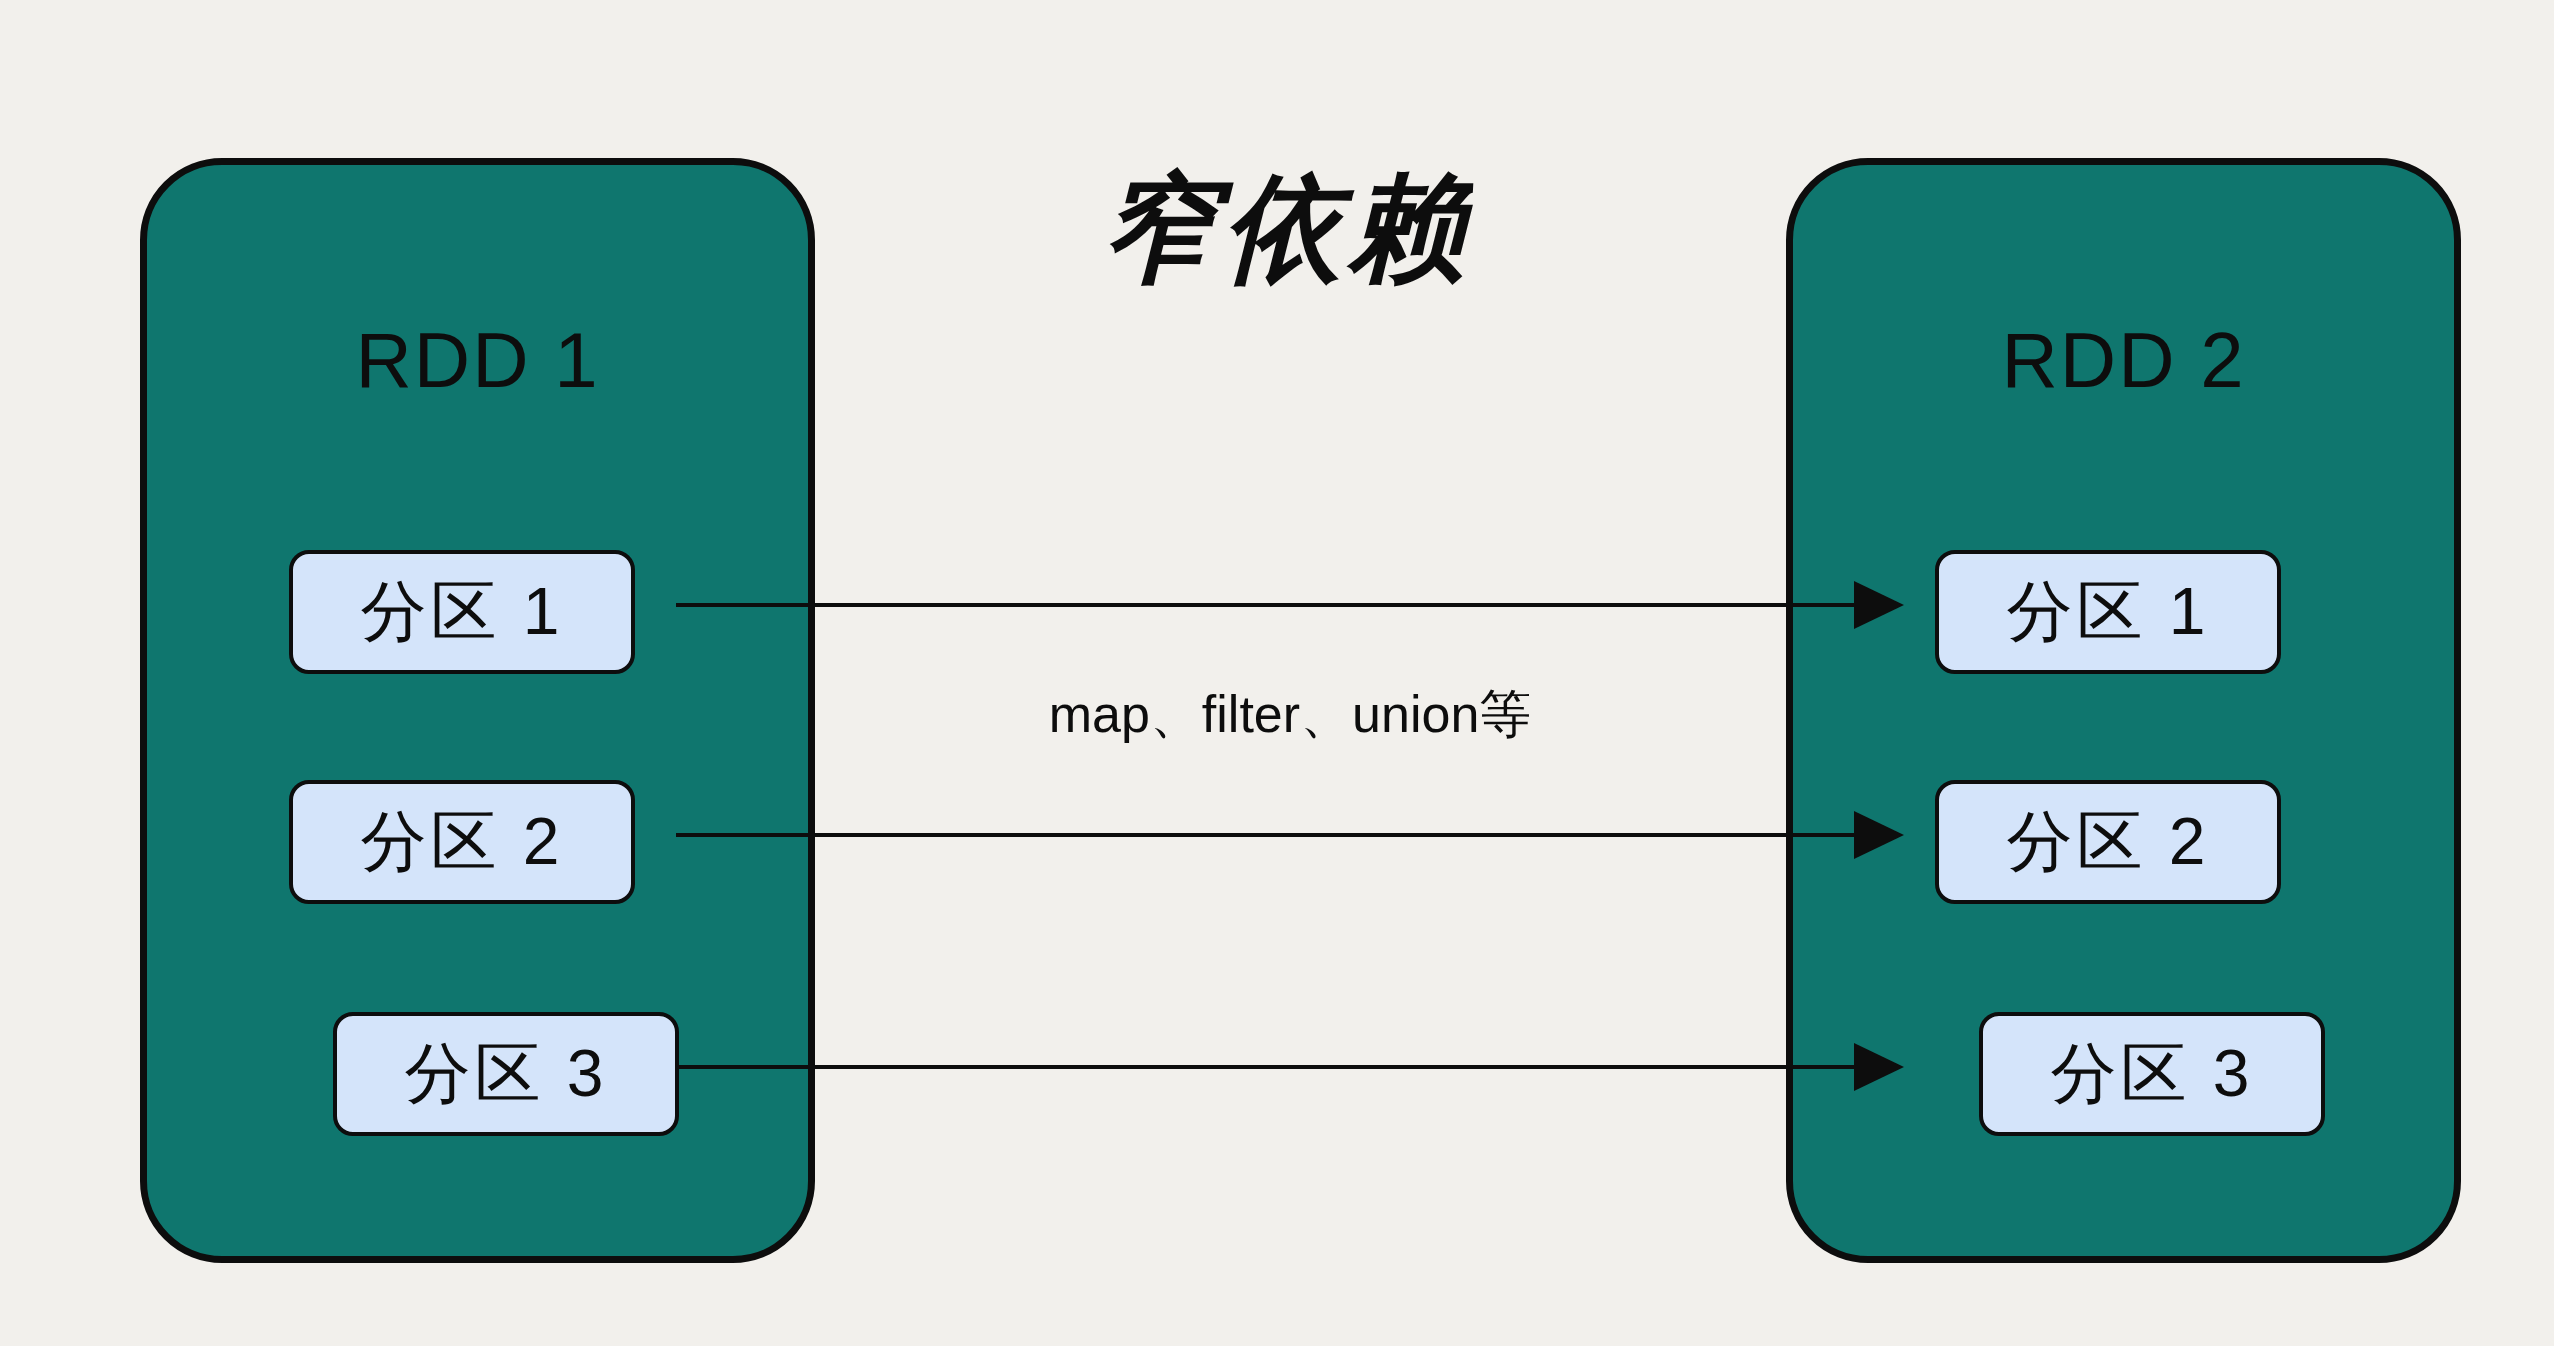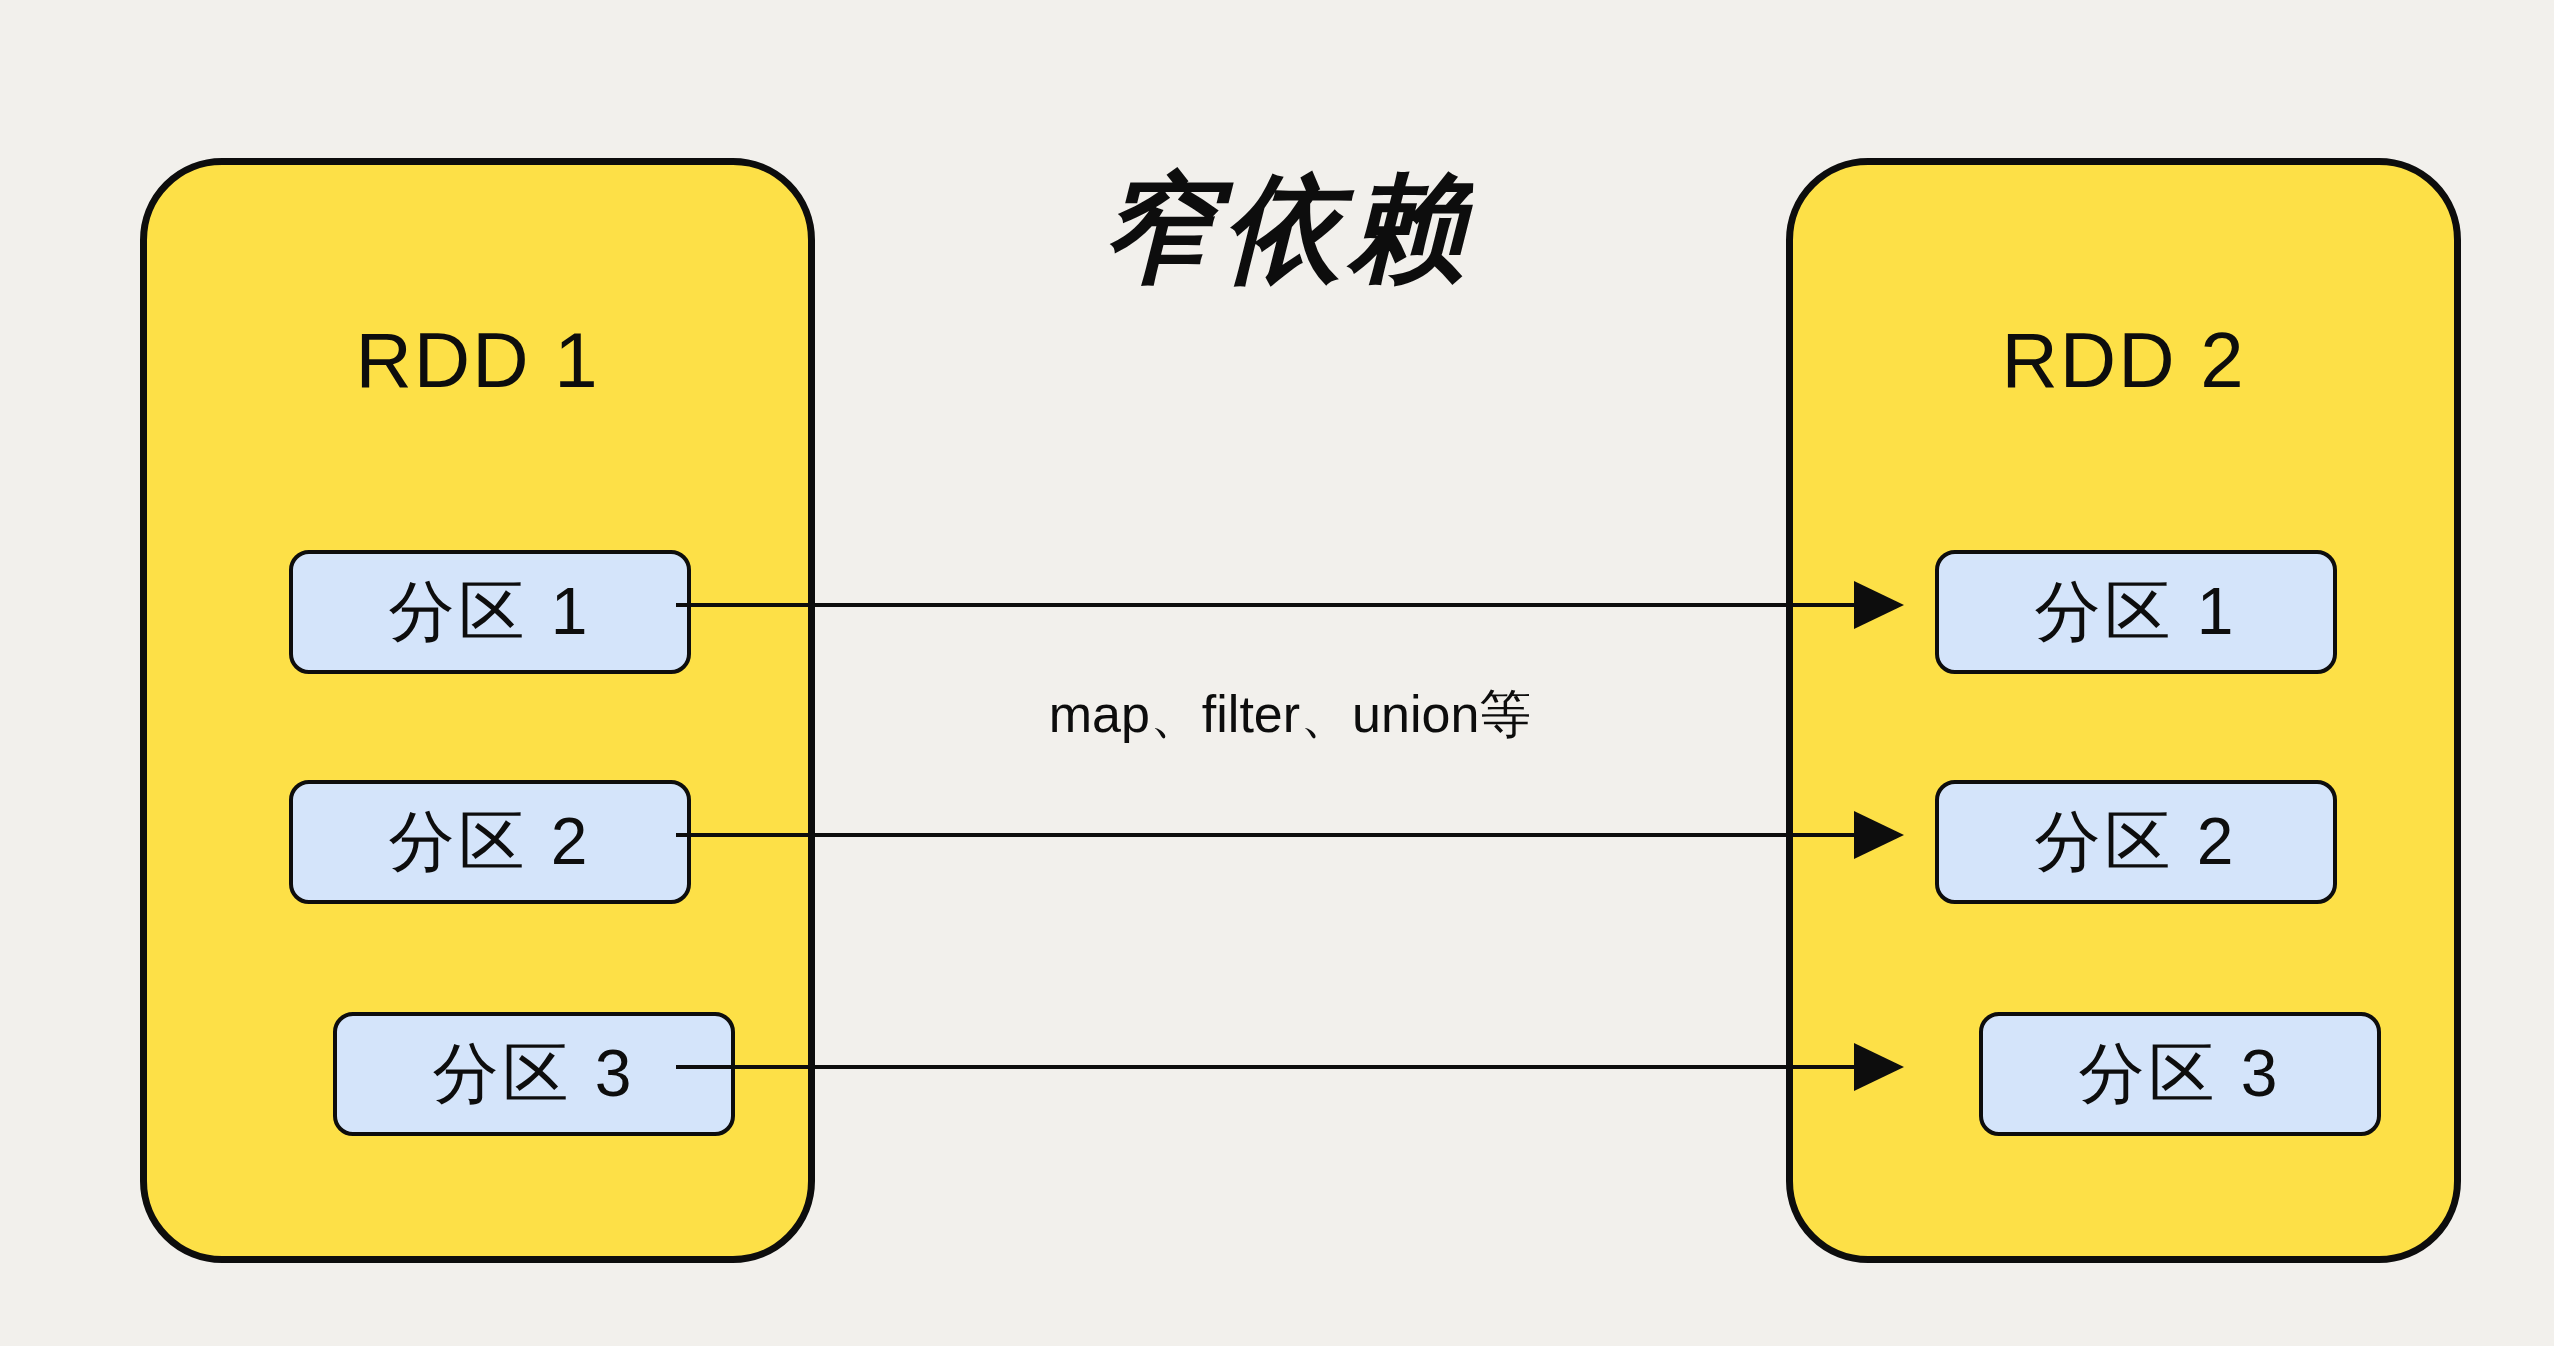--- a/index.html
+++ b/index.html
@@ -22,39 +22,39 @@
     font-size: 118px;
     font-weight: bold;
     letter-spacing: 6px;
     color: #0d0d0d;
     font-style: italic;
   }
   .rdd-box {
     position: absolute;
     top: 158px;
     width: 675px; height: 1105px;
-    background: #fde047;
+    background: #0f766e;
     border: 7px solid #0d0d0d;
     border-radius: 82px;
   }
   .rdd-box.left  { left: 140px; }
   .rdd-box.right { left: 1786px; }
   .rdd-label {
     position: absolute;
     left: 0; top: 150px; width: 100%;
     text-align: center;
     font-size: 78px;
     font-weight: normal;
     letter-spacing: 2px;
     color: #0d0d0d;
   }
   .partition {
     position: absolute;
     left: 142px;
-    width: 402px; height: 124px;
+    width: 346px; height: 124px;
     background: #d4e4fa;
     border: 4px solid #0d0d0d;
     border-radius: 20px;
     display: flex;
     align-items: center;
     justify-content: center;
     font-size: 66px;
     color: #0d0d0d;
     letter-spacing: 4px;
   }

